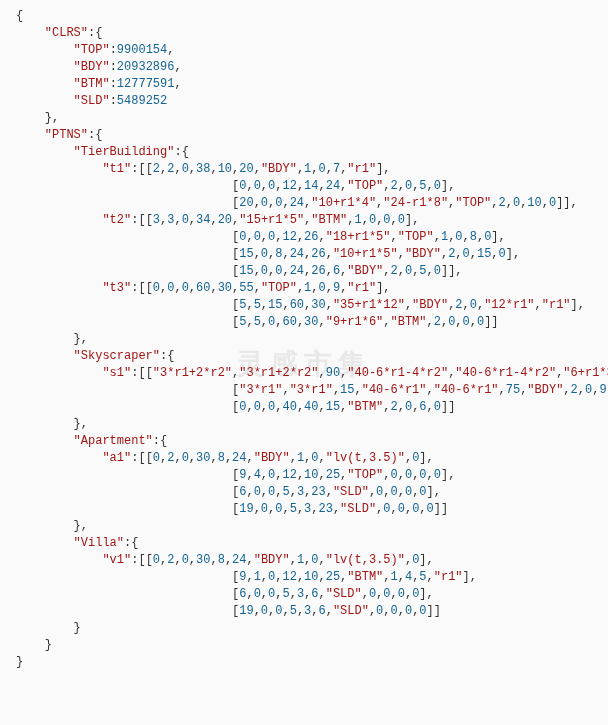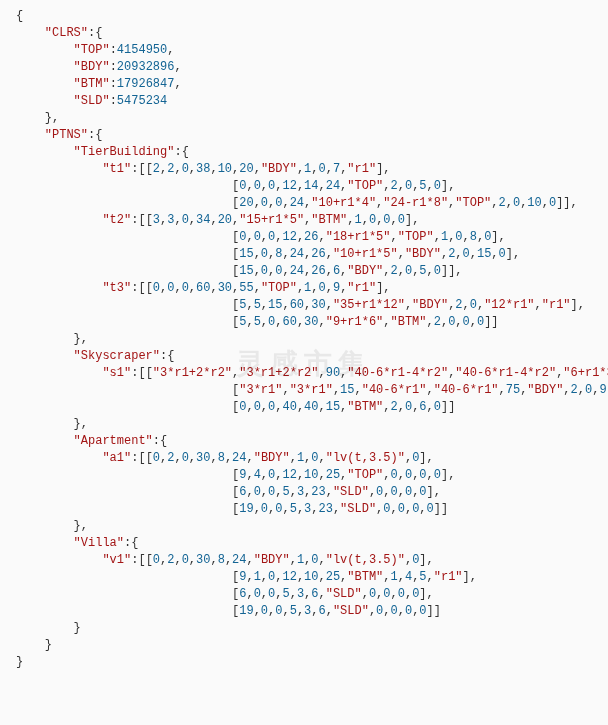--- a/index.html
+++ b/index.html
@@ -37,24 +37,24 @@
     font-family: sans-serif;
     font-weight: bold;
   }
 </style>
 </head>
 <body>
 
 <div class="watermark">灵感市集</div>
 <pre id="code"><span class="p">{</span>
     <span class="k">"CLRS"</span><span class="p">:{</span>
-        <span class="k">"TOP"</span><span class="p">:</span><span class="n">4154950</span><span class="p">,</span>
+        <span class="k">"TOP"</span><span class="p">:</span><span class="n">9900154</span><span class="p">,</span>
         <span class="k">"BDY"</span><span class="p">:</span><span class="n">20932896</span><span class="p">,</span>
-        <span class="k">"BTM"</span><span class="p">:</span><span class="n">17926847</span><span class="p">,</span>
-        <span class="k">"SLD"</span><span class="p">:</span><span class="n">5475234</span>
+        <span class="k">"BTM"</span><span class="p">:</span><span class="n">12777591</span><span class="p">,</span>
+        <span class="k">"SLD"</span><span class="p">:</span><span class="n">5489252</span>
     <span class="p">},</span>
     <span class="k">"PTNS"</span><span class="p">:{</span>
         <span class="k">"TierBuilding"</span><span class="p">:{</span>
             <span class="k">"t1"</span><span class="p">:</span><span class="p">[</span><span class="p">[</span><span class="n">2</span><span class="p">,</span><span class="n">2</span><span class="p">,</span><span class="n">0</span><span class="p">,</span><span class="n">38</span><span class="p">,</span><span class="n">10</span><span class="p">,</span><span class="n">20</span><span class="p">,</span><span class="s">"BDY"</span><span class="p">,</span><span class="n">1</span><span class="p">,</span><span class="n">0</span><span class="p">,</span><span class="n">7</span><span class="p">,</span><span class="s">"r1"</span><span class="p">]</span><span class="p">,</span>
                               <span class="p">[</span><span class="n">0</span><span class="p">,</span><span class="n">0</span><span class="p">,</span><span class="n">0</span><span class="p">,</span><span class="n">12</span><span class="p">,</span><span class="n">14</span><span class="p">,</span><span class="n">24</span><span class="p">,</span><span class="s">"TOP"</span><span class="p">,</span><span class="n">2</span><span class="p">,</span><span class="n">0</span><span class="p">,</span><span class="n">5</span><span class="p">,</span><span class="n">0</span><span class="p">]</span><span class="p">,</span>
                               <span class="p">[</span><span class="n">20</span><span class="p">,</span><span class="n">0</span><span class="p">,</span><span class="n">0</span><span class="p">,</span><span class="n">24</span><span class="p">,</span><span class="s">"10+r1*4"</span><span class="p">,</span><span class="s">"24-r1*8"</span><span class="p">,</span><span class="s">"TOP"</span><span class="p">,</span><span class="n">2</span><span class="p">,</span><span class="n">0</span><span class="p">,</span><span class="n">10</span><span class="p">,</span><span class="n">0</span><span class="p">]</span><span class="p">]</span><span class="p">,</span>
             <span class="k">"t2"</span><span class="p">:</span><span class="p">[</span><span class="p">[</span><span class="n">3</span><span class="p">,</span><span class="n">3</span><span class="p">,</span><span class="n">0</span><span class="p">,</span><span class="n">34</span><span class="p">,</span><span class="n">20</span><span class="p">,</span><span class="s">"15+r1*5"</span><span class="p">,</span><span class="s">"BTM"</span><span class="p">,</span><span class="n">1</span><span class="p">,</span><span class="n">0</span><span class="p">,</span><span class="n">0</span><span class="p">,</span><span class="n">0</span><span class="p">]</span><span class="p">,</span>
                               <span class="p">[</span><span class="n">0</span><span class="p">,</span><span class="n">0</span><span class="p">,</span><span class="n">0</span><span class="p">,</span><span class="n">12</span><span class="p">,</span><span class="n">26</span><span class="p">,</span><span class="s">"18+r1*5"</span><span class="p">,</span><span class="s">"TOP"</span><span class="p">,</span><span class="n">1</span><span class="p">,</span><span class="n">0</span><span class="p">,</span><span class="n">8</span><span class="p">,</span><span class="n">0</span><span class="p">]</span><span class="p">,</span>
                               <span class="p">[</span><span class="n">15</span><span class="p">,</span><span class="n">0</span><span class="p">,</span><span class="n">8</span><span class="p">,</span><span class="n">24</span><span class="p">,</span><span class="n">26</span><span class="p">,</span><span class="s">"10+r1*5"</span><span class="p">,</span><span class="s">"BDY"</span><span class="p">,</span><span class="n">2</span><span class="p">,</span><span class="n">0</span><span class="p">,</span><span class="n">15</span><span class="p">,</span><span class="n">0</span><span class="p">]</span><span class="p">,</span>
                               <span class="p">[</span><span class="n">15</span><span class="p">,</span><span class="n">0</span><span class="p">,</span><span class="n">0</span><span class="p">,</span><span class="n">24</span><span class="p">,</span><span class="n">26</span><span class="p">,</span><span class="n">6</span><span class="p">,</span><span class="s">"BDY"</span><span class="p">,</span><span class="n">2</span><span class="p">,</span><span class="n">0</span><span class="p">,</span><span class="n">5</span><span class="p">,</span><span class="n">0</span><span class="p">]</span><span class="p">]</span><span class="p">,</span>

